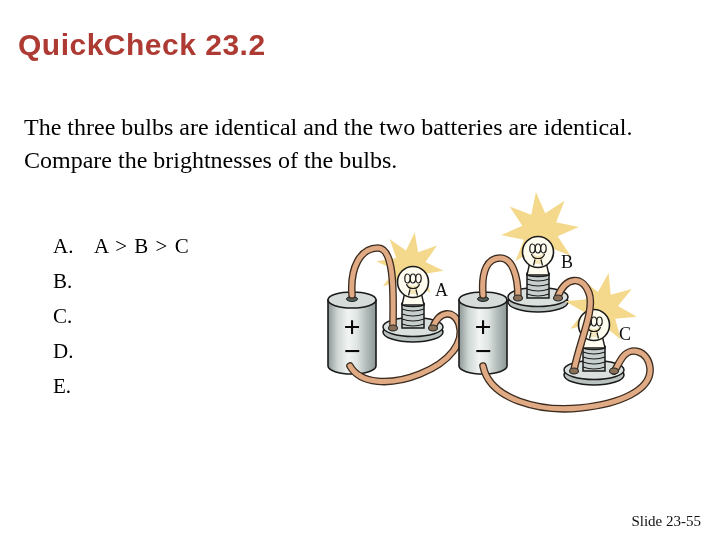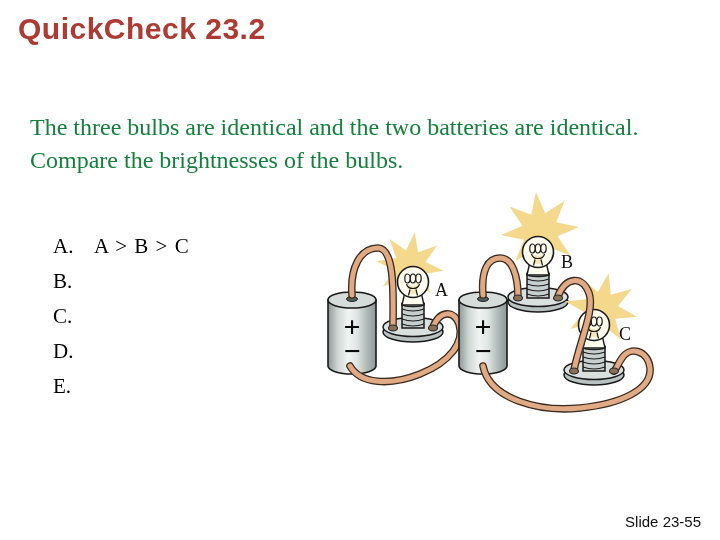--- a/index.html
+++ b/index.html
@@ -1,32 +1,32 @@
 <!DOCTYPE html>
 <html><head>
 <meta charset="utf-8">
 <style>
   html,body{margin:0;padding:0;}
   body{width:720px;height:540px;background:#ffffff;overflow:hidden;
        font-family:"Liberation Sans",sans-serif;}
   .slide{position:relative;width:720px;height:540px;background:#fff;}
-  .title{position:absolute;left:18px;top:12px;font-size:30px;font-weight:bold;
+  .title{position:absolute;left:18px;top:28px;font-size:30px;font-weight:bold;
          color:#AE3B33;letter-spacing:0.5px;font-family:"Liberation Sans",sans-serif;}
-  .question{position:absolute;left:30px;top:111px;width:625px;
-            font-family:"Liberation Serif",serif;font-size:24px;line-height:33px;color:#15803d;}
+  .question{position:absolute;left:24px;top:111px;width:625px;
+            font-family:"Liberation Serif",serif;font-size:24px;line-height:33px;color:#000000;}
   .choices{position:absolute;left:53px;top:229px;}
   .choice-row{display:flex;height:35px;align-items:center;
               font-family:"Liberation Serif",serif;font-size:21px;color:#000;}
   .choice-label{width:41px;}
   .choice-text{letter-spacing:1px;}
   .figure{position:absolute;left:300px;top:190px;width:390px;height:235px;}
   .footer-copy{position:absolute;left:8px;top:516px;font-size:11px;color:#222;
                font-family:"Liberation Sans",sans-serif;}
   .footer-slide{position:absolute;right:19px;top:513px;font-size:15px;color:#111;
-                font-family:Liberation Sans, sans-serif;}
+                font-family:Liberation Serif, serif;}
   
   .wire-outer{fill:none;stroke:#3A2B1E;stroke-width:7.6;stroke-linecap:round;}
   .wire-inner{fill:none;stroke:#E0AA84;stroke-width:5;stroke-linecap:round;}
   .glow{fill:#F4D98D;}
   .fig-label{font-family:"Liberation Serif",serif;font-size:18px;fill:#111;}
   .batt-sign{font-family:"Liberation Serif",serif;font-weight:bold;font-size:30px;
              fill:#0a0a0a;text-anchor:middle;}
 </style>
 </head>
 <body>

